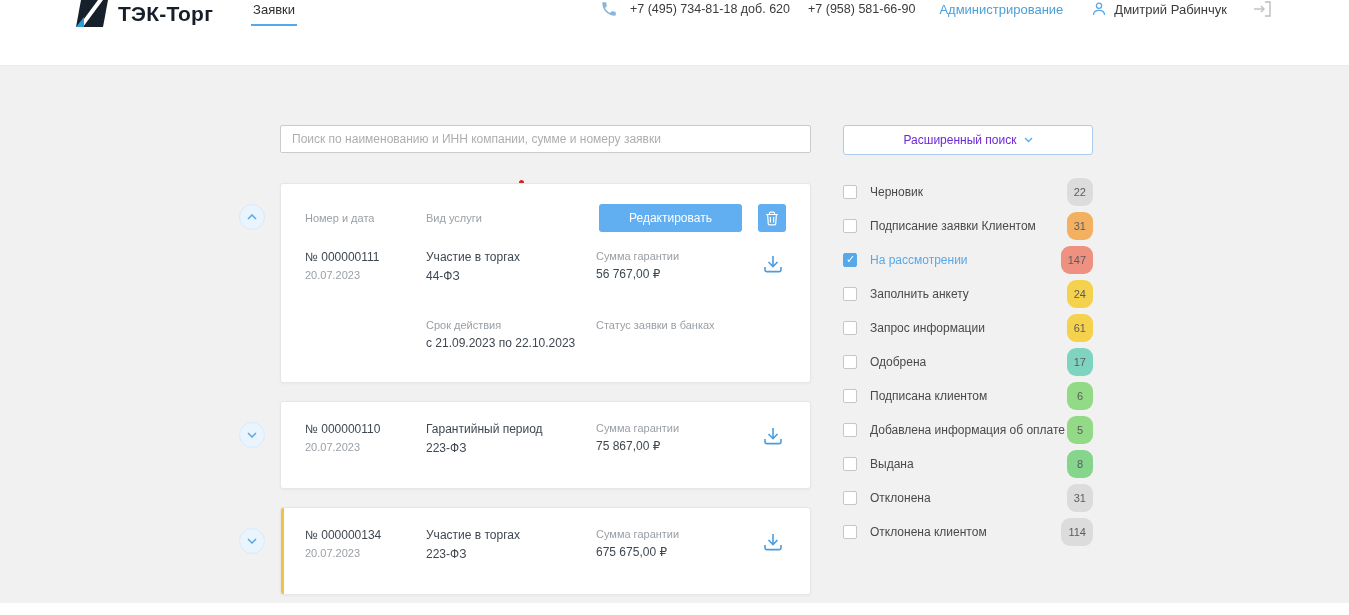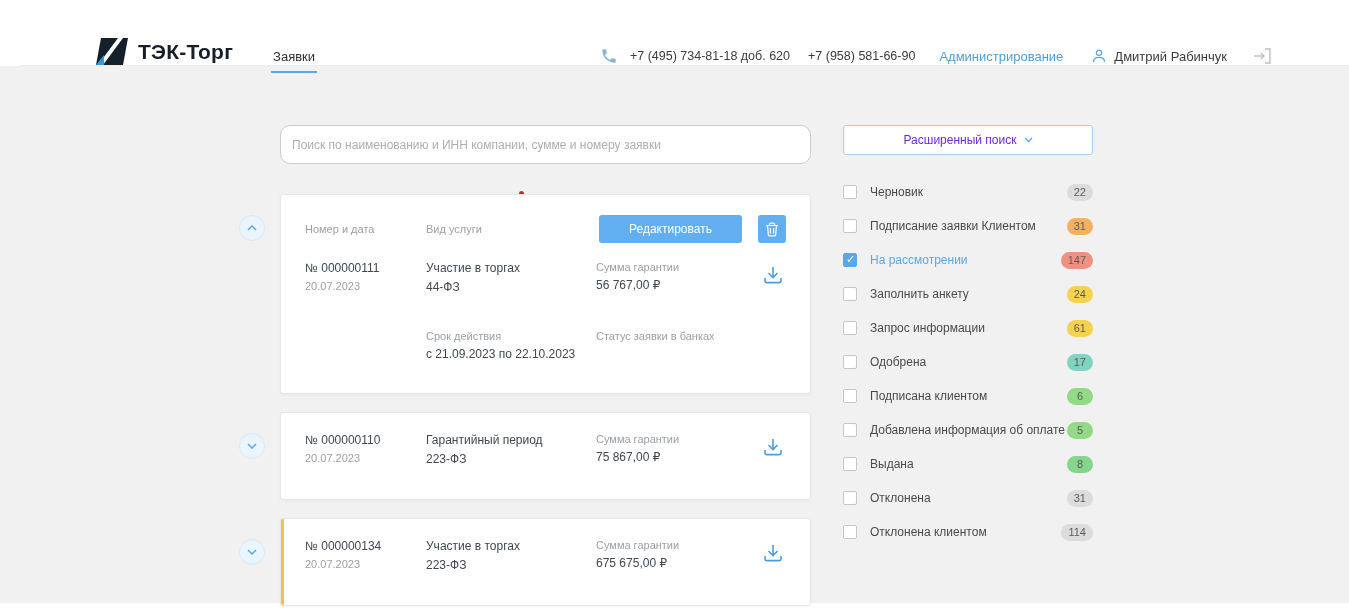--- a/index.html
+++ b/index.html
@@ -3,42 +3,42 @@
 <meta charset="utf-8">
 <style>
   * { box-sizing: border-box; }
   html,body { margin:0; padding:0; }
   body {
     width:1349px; height:615px; overflow:hidden; background:#ffffff;
     font-family:"Liberation Sans","DejaVu Sans",sans-serif; color:#3c3c3c;
   }
 
   
-  .header { height:66px; background:#fff; display:flex; align-items:flex-end; border-bottom:1px solid #ececec;margin-left:20px; }
+  .header { height:66px; background:#fff; display:flex; align-items:flex-start; border-bottom:1px solid #ececec; }
   .logo { display:flex; align-items:center; gap:10px; margin-left:76px; }
   .logo-text { font-size:21px; font-weight:bold; color:#161f29; letter-spacing:.2px; }
   .nav { margin-left:38px; }
   .nav-item { font-size:13px; color:#2f2f2f; padding:6px 2px 7px; border-bottom:2px solid #57a8e8; cursor:pointer; }
   .hdr-right { margin-left:auto; margin-right:78px; display:flex; align-items:center; }
   .phone-icon { margin-right:12px; display:flex; }
   .phone { font-size:12.5px; color:#3b3b3b; }
   .phone + .phone { margin-left:18px; }
   .admin-link { margin-left:24px; font-size:13px; color:#4a9fd8; cursor:pointer; }
   .user { margin-left:28px; display:flex; align-items:center; gap:7px; font-size:13px; color:#3b3b3b; cursor:pointer; }
   .logout { margin-left:26px; display:flex; cursor:pointer; }
 
   
   .main { height:537px; background:#f1f1f2; padding-top:59px; }
   .content { display:flex; align-items:flex-start; }
   .left-col { margin-left:238px; width:573px; }
   .right-col { margin-left:32px; width:250px; }
 
   .search-row { margin-left:42px; }
   .search-input {
-    width:531px; height:39px; border:1px solid #cbcbcb; border-radius:10px;
+    width:531px; height:28px; border:1px solid #cbcbcb; border-radius:2px;
     padding:0 11px; font-size:12px; color:#333; background:#fff; outline:none;
     font-family:"Liberation Sans","DejaVu Sans",sans-serif;
   }
   .search-input::placeholder { color:#aeaeae; }
 
   .adv-btn {
     width:250px; height:30px; background:#fff; border:1px solid #a9cdeb; border-radius:3px;
     color:#6d28d9; font-size:12px; display:flex; align-items:center; justify-content:center; gap:7px;
     cursor:pointer; font-family:"Liberation Sans","DejaVu Sans",sans-serif;
   }
@@ -82,21 +82,21 @@
 
   
   .filter-list { margin-top:20px; }
   .filter-row { display:flex; align-items:center; height:34px; cursor:pointer; }
   .checkbox { width:14px; height:14px; border:1px solid #c6c6c6; border-radius:2px; background:#fff; flex:none; position:relative; }
   .filter-row.checked .checkbox { background:#57a8e8; border-color:#57a8e8; }
   .filter-row.checked .checkbox::after { content:"✓"; position:absolute; left:2px; top:-1px; color:#fff; font-size:11px; }
   .filter-label { margin-left:13px; font-size:12px; color:#4a4a4a; }
   .filter-row.checked .filter-label { color:#57a8e8; }
   .badge {
-    margin-left:auto; min-width:26px; height:17px; padding:4px 7px; border-radius:9px;
+    margin-left:auto; min-width:26px; height:28px; padding:4px 7px; border-radius:9px;
     background:#dcdcdc; color:#5c5c5c; font-size:11px; display:flex; align-items:center; justify-content:center;
   }
 </style>
 </head>
 <body>
 
 <div class="header">
   <div class="logo">
     <span style="display:flex;">
       <svg width="32" height="27" viewBox="0 0 32 27">

